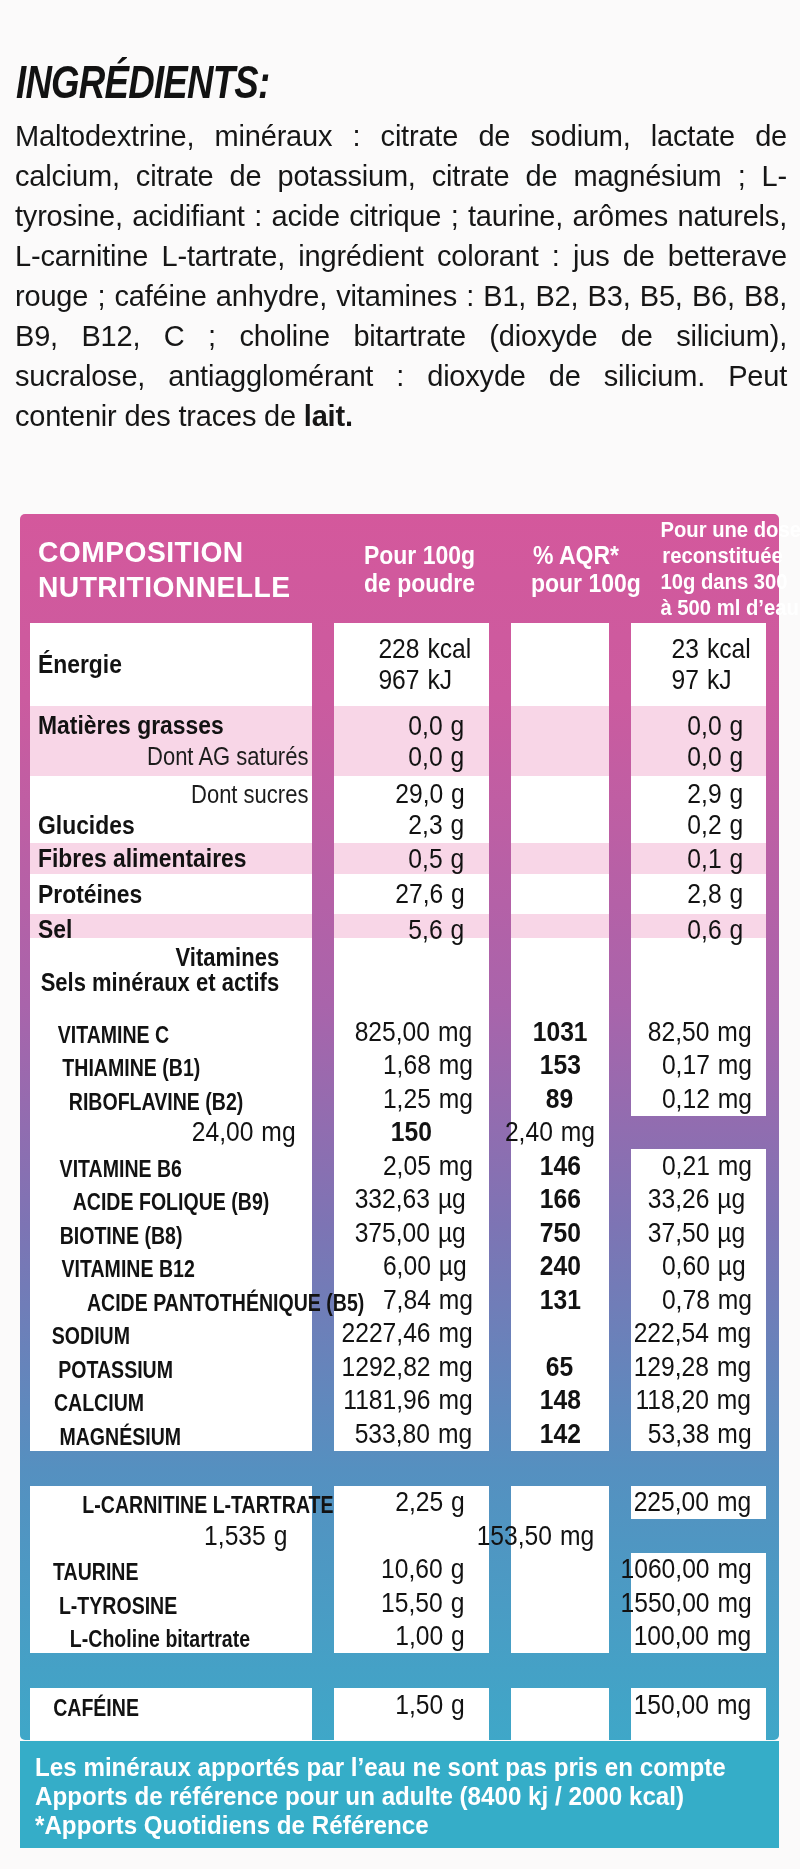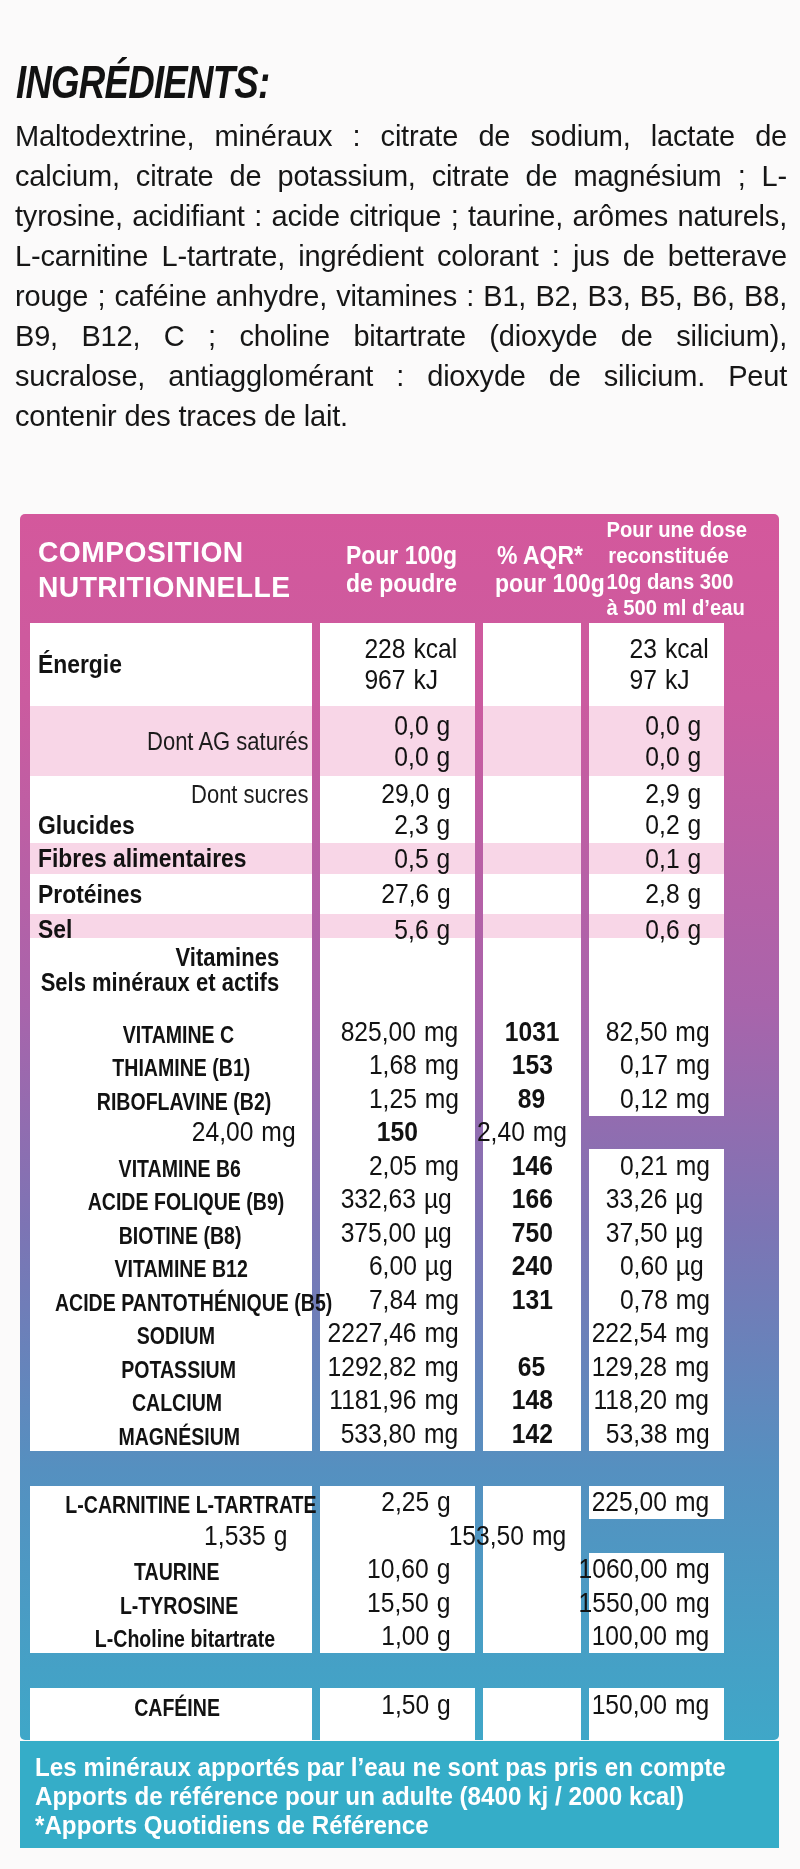--- a/index.html
+++ b/index.html
@@ -4,38 +4,38 @@
 <style>
   html,body{margin:0;padding:0;}
   body{font-family:"Liberation Sans",sans-serif;background:#ffffff;}
   .sheet{position:relative;width:800px;height:1869px;background:#fbfafa;overflow:hidden;}
 
   
   .ing-title{position:absolute;left:16px;top:54px;margin:0;font-size:47px;font-weight:bold;
     font-style:italic;letter-spacing:-1px;color:#121212;transform:scaleX(.78);transform-origin:0 50%;white-space:nowrap;}
   .ing-text{position:absolute;left:15px;top:116px;width:772px;margin:0;font-size:29px;line-height:40px;
     color:#161616;text-align:justify;letter-spacing:-0.2px;}
-  .ing-text b{font-weight:normal;}
+  .ing-text b{font-weight:bold;}
 
   
   .ntable{position:absolute;left:20px;top:514px;width:759px;height:1226px;box-sizing:border-box;
     padding:0 13px 0 10px;border-radius:5px;display:flex;flex-direction:column;
     background:linear-gradient(180deg,#d4589c 0%,#cb5b9f 15%,#a964ab 40%,#7d74b4 58%,#5590c0 78%,#3fa7c8 100%);}
-  .thead{display:grid;grid-template-columns:282px 155px 98px 135px;column-gap:12px;height:109px;
+  .thead{display:grid;grid-template-columns:282px 155px 98px 135px;column-gap:30px;height:109px;
     flex:0 0 109px;color:#fff;}
   .hc1{display:flex;flex-direction:column;justify-content:center;padding-left:8px;}
   .hc1 div{font-size:30px;font-weight:700;letter-spacing:.5px;line-height:35px;transform:scaleX(.94);
     transform-origin:0 50%;white-space:nowrap;}
   .hc2,.hc3{display:flex;flex-direction:column;justify-content:center;text-align:center;}
   .hc2 div,.hc3 div{font-size:25px;font-weight:700;line-height:28px;transform:scaleX(.92);white-space:nowrap;}
   .hc4{padding-top:3px;text-align:center;}
   .hc4 div{font-size:22px;font-weight:700;line-height:26px;transform:scaleX(.92);white-space:nowrap;}
 
   .tbody{flex:1;display:flex;flex-direction:column;}
-  .mrow,.vrow{display:grid;grid-template-columns:282px 155px 98px 135px;column-gap:8px;}
+  .mrow,.vrow{display:grid;grid-template-columns:282px 155px 98px 135px;column-gap:22px;}
   .cell{background:#ffffff;box-sizing:border-box;}
   .stripe .cell{background:#f8d6e7;}
   .mr0{height:83px}.mr1{height:70px}.mr2{height:67px}.mr3{height:31px}.mr4{height:40px}.mr5{height:24px}
   .sect{height:77px}
   .vrow{height:33.5px}
   .vrow.gap{margin-top:35px}
   .fill{flex:1}
 
   .c1{display:flex;flex-direction:column;justify-content:center;padding-left:8px;}
   .mline{height:31px;display:flex;align-items:center;}
@@ -49,21 +49,21 @@
   .vals{display:flex;flex-direction:column;justify-content:center;}
   .c2.vals{padding-right:12px;}
   .c4.vals{padding-right:10px;}
   .vline{height:31px;display:flex;align-items:center;justify-content:flex-end;}
   .vrow .vline{height:100%;}
   .vline.c{justify-content:center;}
   .vwrap{display:flex;align-items:baseline;transform:scaleX(.88);transform-origin:100% 50%;white-space:nowrap;}
   .num{font-size:28px;color:#121212;text-align:right;}
   .unit{font-size:28px;color:#121212;display:inline-block;margin-left:9px;text-align:left;}
   .solo{font-size:28px;font-weight:700;color:#121212;transform:scaleX(.88);white-space:nowrap;}
-  .vl1{display:flex;justify-content:flex-end;align-items:center;padding-right:12px;}
+  .vl1{display:flex;justify-content:flex-end;align-items:flex-start;padding-right:12px;}
   .vlabel{font-size:23px;font-weight:700;color:#121212;transform:scaleX(.85);transform-origin:100% 50%;white-space:nowrap;}
 
   
   .footnote{position:absolute;left:20px;top:1741px;width:759px;height:107px;box-sizing:border-box;
     background:#35adc8;color:#fff;padding:12px 0 0 15px;}
   .footnote div{font-size:26px;font-weight:700;line-height:29px;transform:scaleX(.93);
     transform-origin:0 50%;white-space:nowrap;}
 </style>
 </head>
 <body>
@@ -125,20 +125,23 @@
             <div class="vline">
               <span class="vwrap">
                 <span class="num">97</span>
                 <span class="unit" style="width: 56px;">kJ</span>
               </span>
             </div>
           </div>
         </div>
         <div class="mrow mr1 stripe">
           <div class="cell c1">
+            <div class="mline">
+              <span class="mlabel">Matières grasses</span>
+            </div>
             <div class="mline sub">
               <span class="msub">Dont AG saturés</span>
             </div>
           </div>
           <div class="cell c2 vals">
             <div class="vline">
               <span class="vwrap">
                 <span class="num">0,0</span>
                 <span class="unit" style="width: 30px;">g</span>
               </span>

